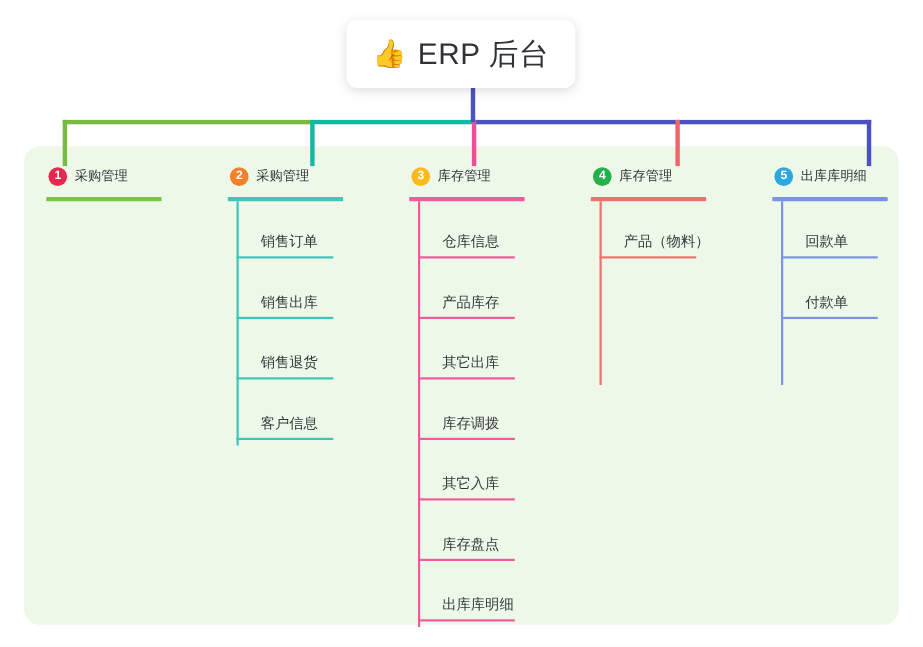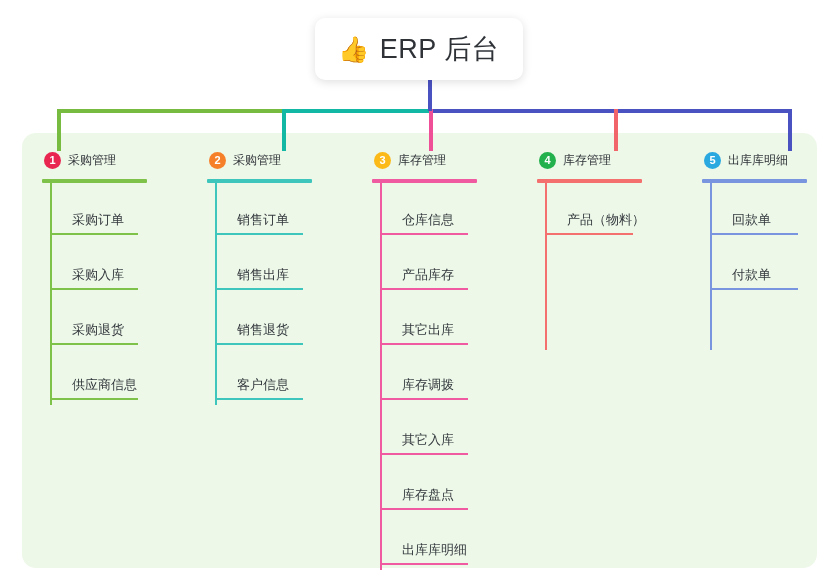--- a/index.html
+++ b/index.html
@@ -101,39 +101,20 @@
       <div class="drop" style="left: 788px; height: 42px; background: rgb(74, 81, 192);"></div>
     </div>
 
   <div id="columns-layer">
       <div class="col" style="left: 42px;">
         <div class="col-head">
           <span class="badge" style="background: rgb(232, 38, 79);">1</span>
           <span class="col-title">采购管理</span>
         </div>
         <div class="head-rule" style="width: 105px; background: rgb(127, 194, 74);"></div>
-        <div class="branch">
-          <div class="spine" style="height: 222px; background: rgb(127, 194, 74);"></div>
-          <div class="leaf">
-            <span class="leaf-label">采购订单</span>
-            <div class="leaf-rule" style="width: 88px; background: rgb(127, 194, 74);"></div>
-          </div>
-          <div class="leaf">
-            <span class="leaf-label">采购入库</span>
-            <div class="leaf-rule" style="width: 88px; background: rgb(127, 194, 74);"></div>
-          </div>
-          <div class="leaf">
-            <span class="leaf-label">采购退货</span>
-            <div class="leaf-rule" style="width: 88px; background: rgb(127, 194, 74);"></div>
-          </div>
-          <div class="leaf">
-            <span class="leaf-label">供应商信息</span>
-            <div class="leaf-rule" style="width: 88px; background: rgb(127, 194, 74);"></div>
-          </div>
-        </div>
       </div>
       <div class="col" style="left: 207px;">
         <div class="col-head">
           <span class="badge" style="background: rgb(246, 128, 42);">2</span>
           <span class="col-title">采购管理</span>
         </div>
         <div class="head-rule" style="width: 105px; background: rgb(62, 198, 189);"></div>
         <div class="branch">
           <div class="spine" style="height: 222px; background: rgb(62, 198, 189);"></div>
           <div class="leaf">

